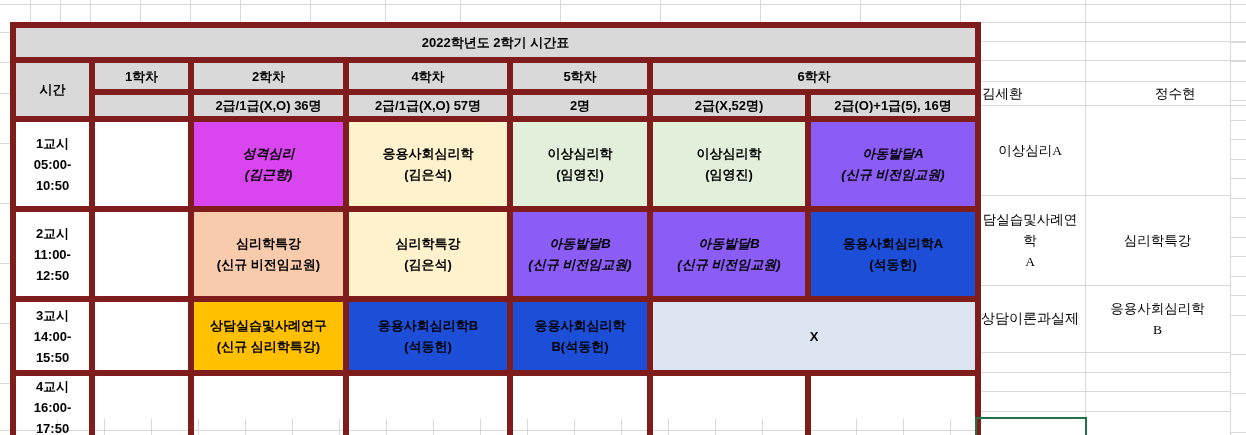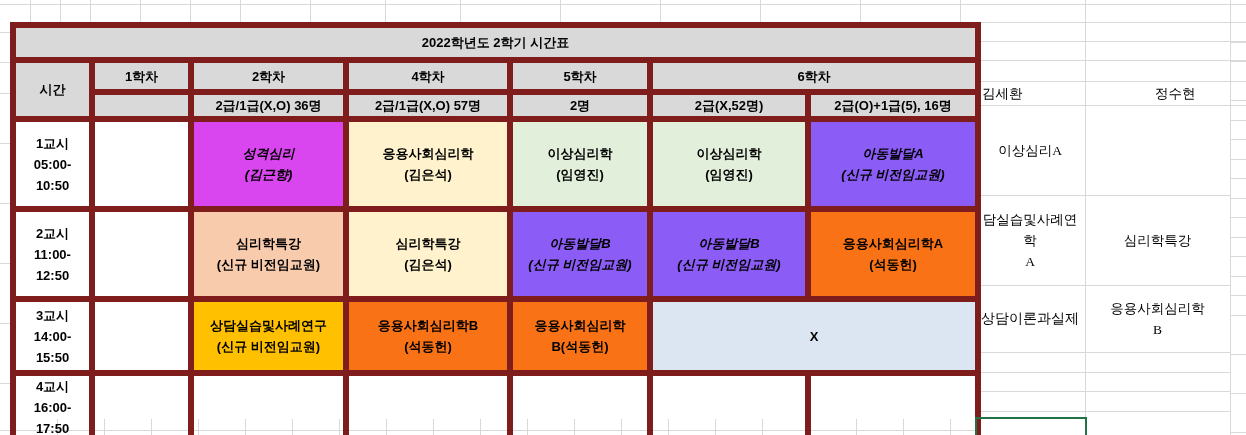--- a/index.html
+++ b/index.html
@@ -32,21 +32,21 @@
     font-size:13px;font-weight:bold;line-height:21px;
     white-space:pre-line;padding:0;overflow:hidden;
   }
   td.title-cell{font-size:17px;}
   .bg-head{background:#d9d9d9;}
   .bg-blue{background:#d946ef;font-style:italic;}
   .bg-cream{background:#fff2cc;}
   .bg-lgreen{background:#e2efda;}
   .bg-gray{background:#8b5cf6;font-style:italic;}
   .bg-peach{background:#f8cbad;}
-  .bg-green{background:#f97316;}
+  .bg-green{background:#1d4ed8;}
   .bg-orange{background:#ffc000;}
   .bg-lblue{background:#dce6f2;}
   
   .rp-name{
     position:absolute;height:21px;line-height:21px;
     font-size:13.5px;text-align:left;padding-left:3px;
   }
   .rp-cell{
     position:absolute;display:flex;align-items:center;justify-content:center;
     font-size:13.5px;text-align:center;white-space:pre-line;line-height:21px;font-family:Liberation Serif, serif;
@@ -161,21 +161,21 @@
 (신규 비전임교원)</td>
     <td class="bg-green">응용사회심리학A
 (석동헌)</td>
   </tr>
   <tr style="height:74px">
     <td>3교시
 14:00-
 15:50</td>
     <td></td>
     <td class="bg-orange">상담실습및사례연구
-(신규 비전임교원)</td>
+(신규 심리학특강)</td>
     <td class="bg-green">응용사회심리학B
 (석동헌)</td>
     <td class="bg-green">응용사회심리학
 B(석동헌)</td>
     <td colspan="2" class="bg-lblue">X</td>
   </tr>
   <tr style="height:65px">
     <td>4교시
 16:00-
 17:50</td>

